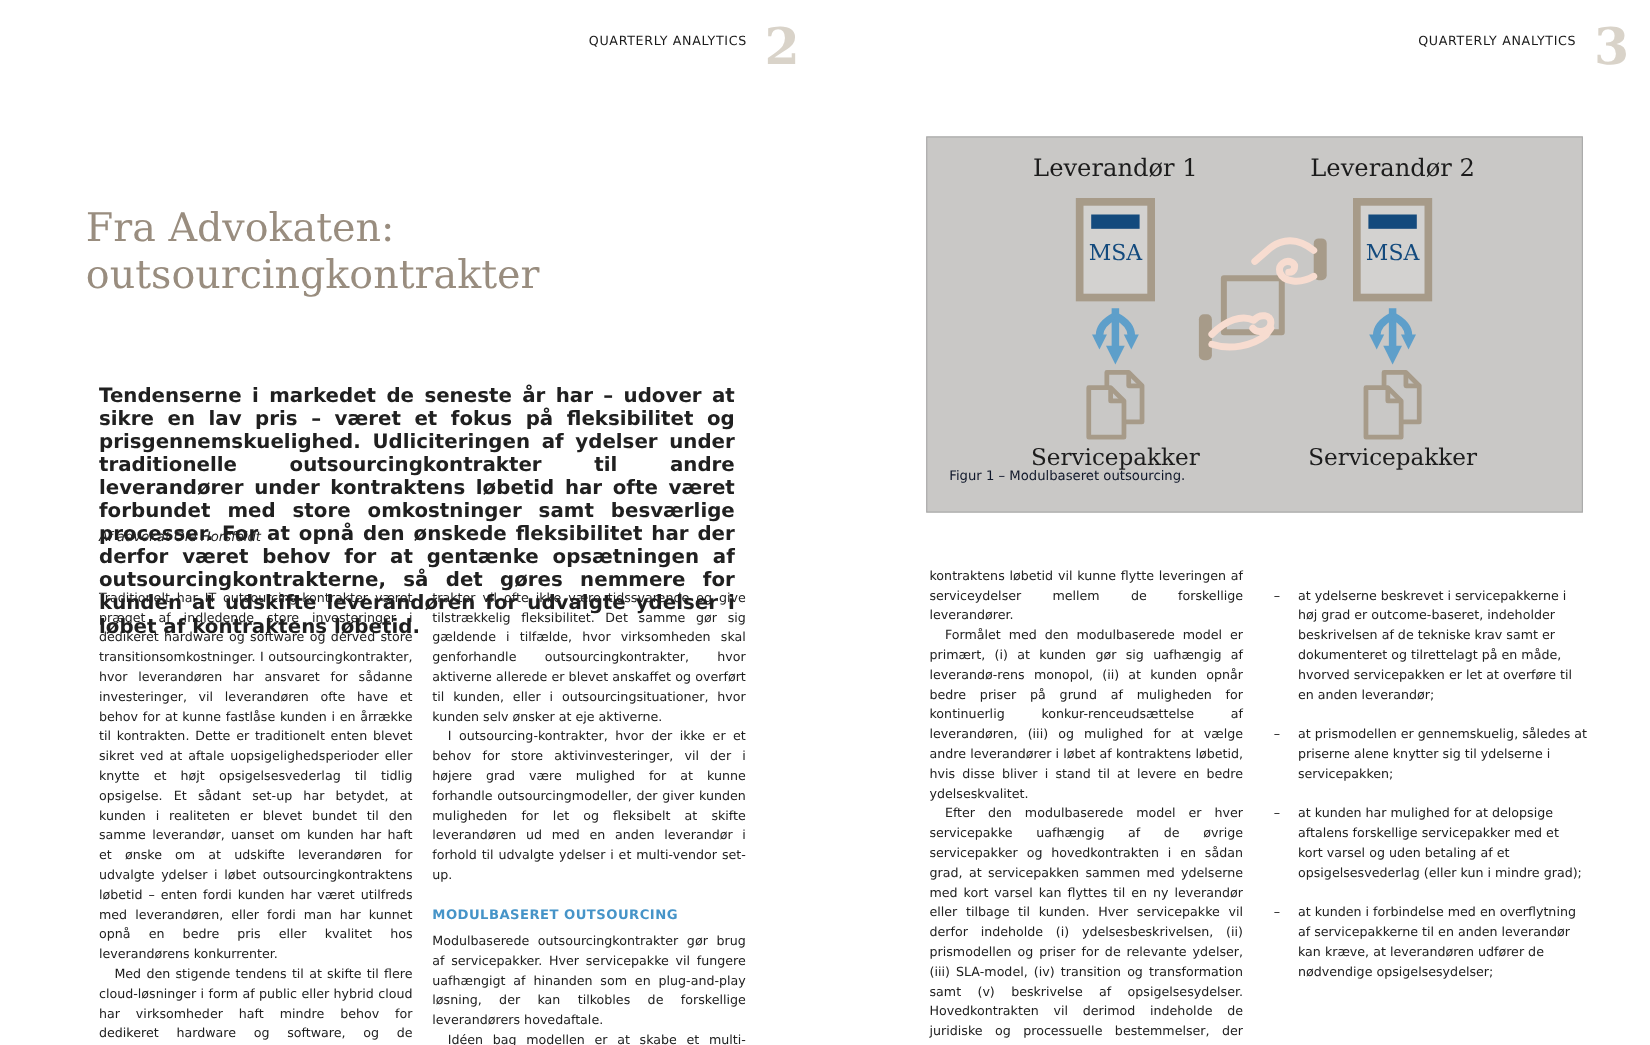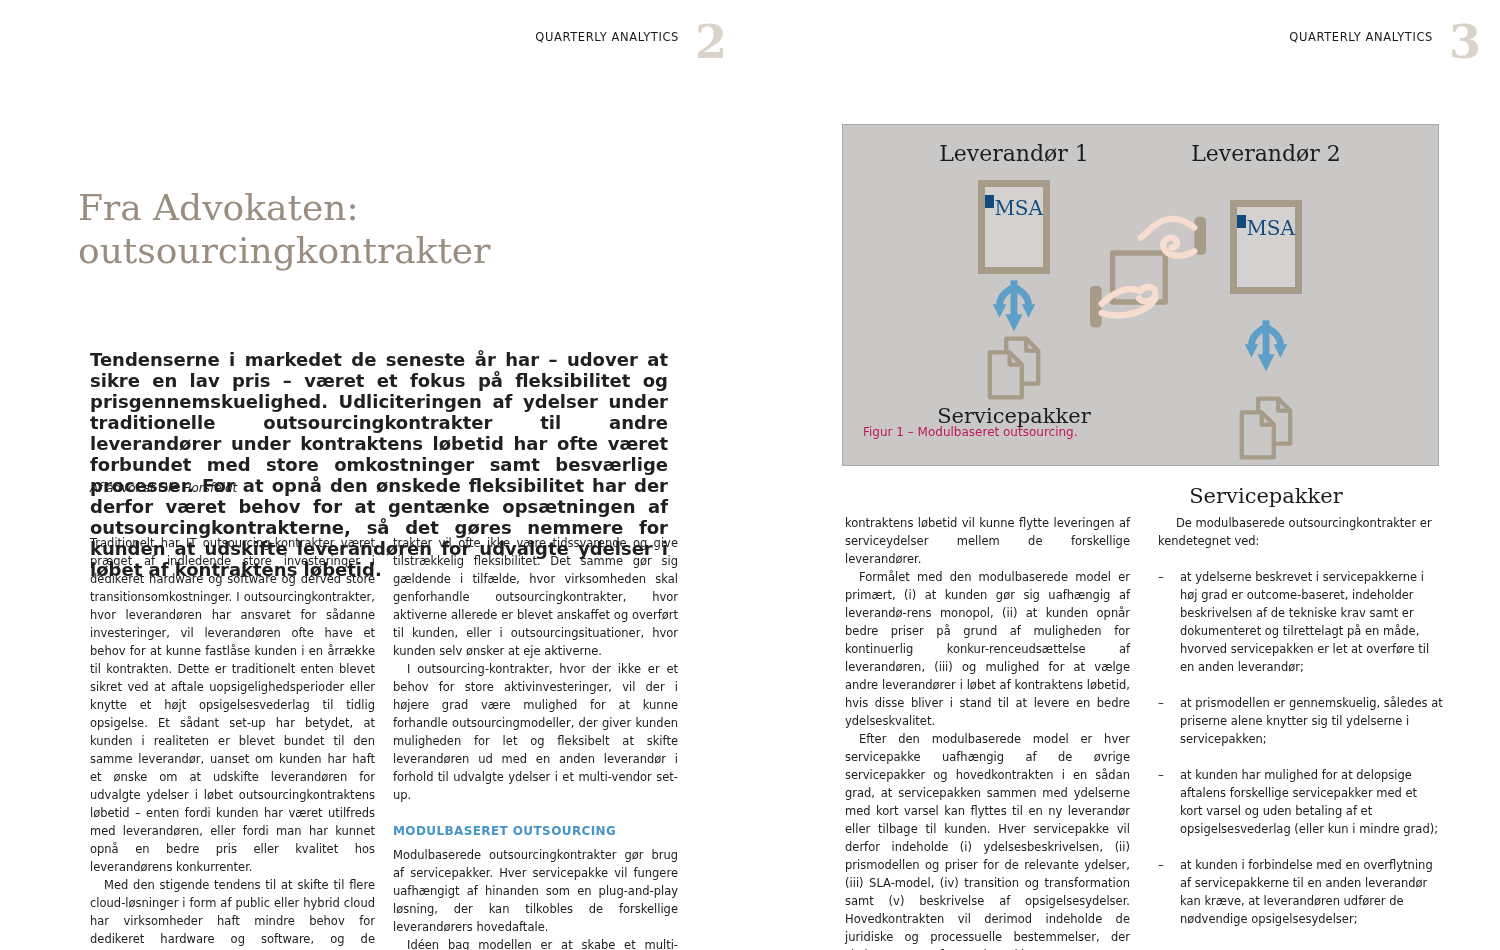--- a/index.html
+++ b/index.html
@@ -49,33 +49,33 @@
   .bullet .dash{width:22px;flex:0 0 22px;}
   .bullet .btxt{flex:1;}
 
   
   .fig{
     position:absolute;left:842px;top:124px;width:595px;height:340px;margin:0;
     background:var(--figure-bg,#c9c8c6);border:1px solid var(--figure-border,#a8a8a8);
   }
   .fig-col{position:absolute;top:16px;width:180px;display:flex;flex-direction:column;align-items:center;}
   .fig-col.c1{left:81px;}
-  .fig-col.c2{left:333px;gap:20px;}
+  .fig-col.c2{left:333px;}
   .sup-label{font-family:"DejaVu Serif", serif;font-size:22px;color:#1c1c1c;margin-bottom:14px;}
   .msa-doc{
     width:58px;height:80px;border:7px solid var(--taupe,#a79b89);background:#d3d2d0;
-    display:flex;
+    display:flex;flex-direction:column;align-items:center;
   }
   .msa-bar{width:44px;height:13px;background:var(--navy,#134a7d);margin-top:8px;}
   .msa-text{font-family:"DejaVu Serif", serif;font-size:20px;color:var(--navy,#134a7d);margin-top:9px;}
   .arrow-svg{margin-top:4px;}
   .pages-svg{margin-top:4px;}
   .sp-label{font-family:"DejaVu Serif", serif;font-size:21px;color:#1c1c1c;margin-top:4px;}
   .hands{position:absolute;left:246px;top:86px;}
-  .fig-caption{position:absolute;left:20px;top:300px;font-size:12px;color:#be185d;}
+  .fig-caption{position:absolute;left:20px;top:300px;font-size:12px;color:#0f172a;}
 
   
   .blue-fill{fill:var(--arrow-blue,#5e9fca);}
   .blue-stroke{stroke:var(--arrow-blue,#5e9fca);fill:none;stroke-width:8;}
   .taupe-fill{fill:var(--taupe,#a79b89);}
   .taupe-stroke{stroke:var(--taupe,#a79b89);fill:none;stroke-width:6;stroke-linejoin:round;}
   .page-shape{fill:var(--figure-bg,#c9c8c6);stroke:var(--taupe,#a79b89);stroke-width:5;stroke-linejoin:round;}
   .page-fold{fill:none;stroke:var(--taupe,#a79b89);stroke-width:5;stroke-linejoin:round;}
   .peach-stroke{stroke:var(--peach,#f7dcd0);fill:none;stroke-width:7;stroke-linecap:round;stroke-linejoin:round;}
 </style>
@@ -179,21 +179,20 @@
       <figcaption class="fig-caption">Figur 1 – Modulbaseret outsourcing.</figcaption>
     </figure>
 
     <div class="col col-r1">
       <p>kontraktens løbetid vil kunne flytte leveringen af serviceydelser mellem de forskellige leverandører.</p>
       <p class="ind">Formålet med den modulbaserede model er primært, (i) at kunden gør sig uafhængig af leverandø-rens monopol, (ii) at kunden opnår bedre priser på grund af muligheden for kontinuerlig konkur-renceudsættelse af leverandøren, (iii) og mulighed for at vælge andre leverandører i løbet af kontraktens løbetid, hvis disse bliver i stand til at levere en bedre ydelseskvalitet.</p>
       <p class="ind">Efter den modulbaserede model er hver servicepakke uafhængig af de øvrige servicepakker og hovedkontrakten i en sådan grad, at servicepakken sammen med ydelserne med kort varsel kan flyttes til en ny leverandør eller tilbage til kunden. Hver servicepakke vil derfor indeholde (i) ydelsesbeskrivelsen, (ii) prismodellen og priser for de relevante ydelser, (iii) SLA-model, (iv) transition og transformation samt (v) beskrivelse af opsigelsesydelser. Hovedkontrakten vil derimod indeholde de juridiske og processuelle bestemmelser, der skaber rammen for servicepakkerne.</p>
     </div>
 
     <div class="col col-r2">
-      <p class="lead-ind">De modulbaserede outsourcingkontrakter er kendetegnet ved:</p>
       <div class="bullet">
         <span class="dash">–</span>
         <span class="btxt">at ydelserne beskrevet i servicepakkerne i høj grad er outcome-baseret, indeholder beskrivelsen af de tekniske krav samt er dokumenteret og tilrettelagt på en måde, hvorved servicepakken er let at overføre til en anden leverandør;</span>
       </div>
       <div class="bullet">
         <span class="dash">–</span>
         <span class="btxt">at prismodellen er gennemskuelig, således at priserne alene knytter sig til ydelserne i servicepakken;</span>
       </div>
       <div class="bullet">
         <span class="dash">–</span>

